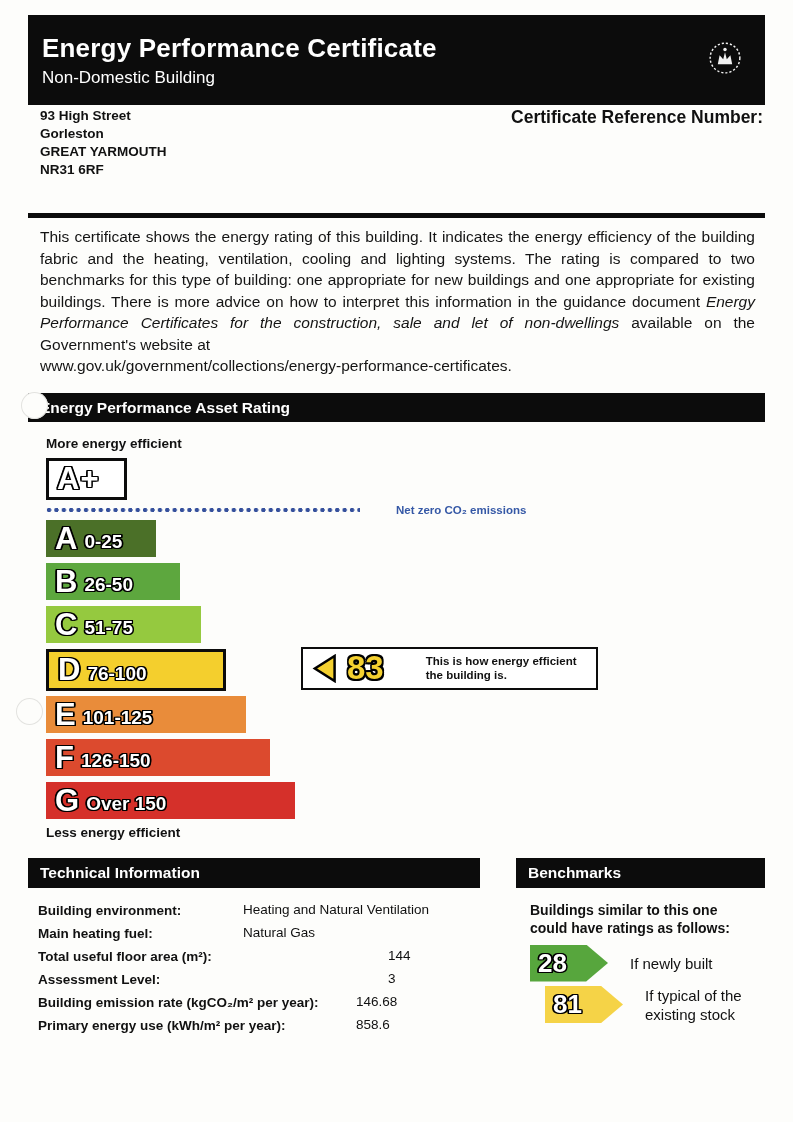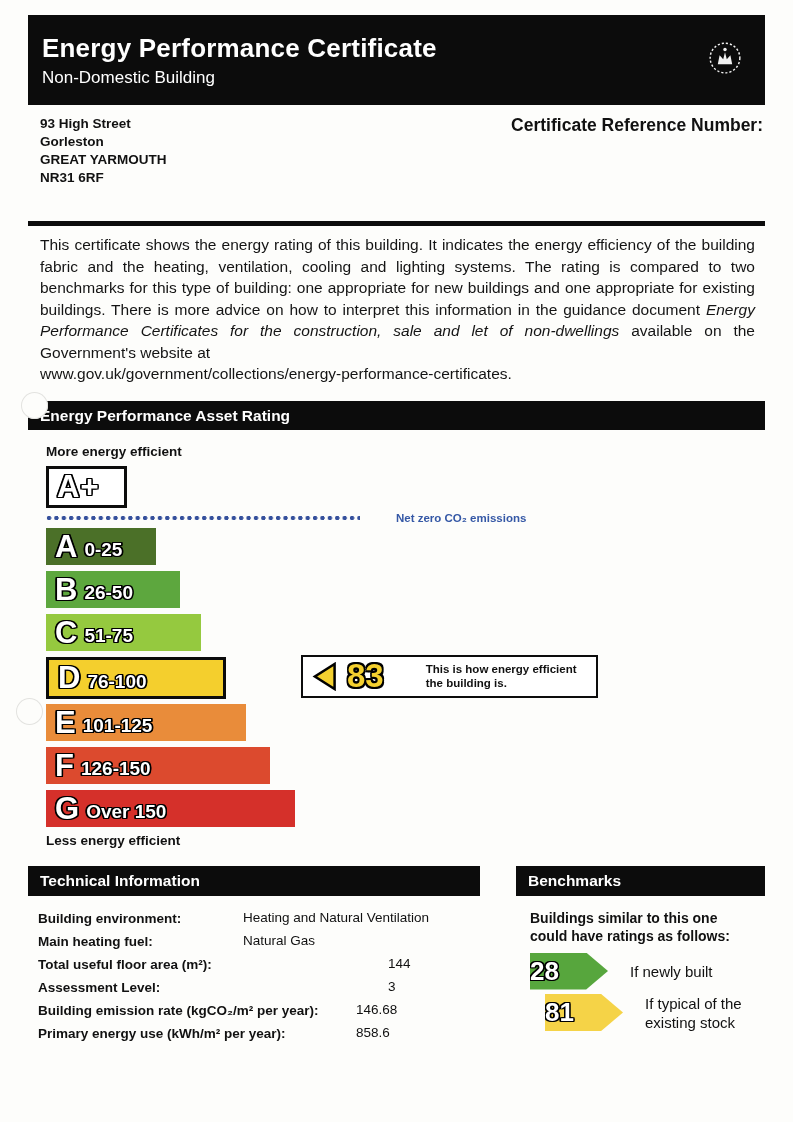--- a/index.html
+++ b/index.html
@@ -16,21 +16,21 @@
     margin-top:15px; height:90px; background:#0c0c0c; color:#fff;
     display:flex; justify-content:space-between; align-items:center;
     padding:0 22px 0 14px;
   }
   .header-title { font-size:26px; font-weight:bold; letter-spacing:.2px; }
   .header-subtitle { font-size:17px; margin-top:4px; }
   .gov-logo { display:flex; align-items:center; gap:8px; }
   .gov-text { font-size:22px; font-weight:normal; letter-spacing:.5px; color:#f2f2f2; }
 
   
-  .addr-row { display:flex; justify-content:space-between; margin-top:10px; }
+  .addr-row { display:flex; justify-content:space-between; margin-top:2px; }
   .address div { font-size:13.5px; font-weight:bold; line-height:18px; padding-left:12px; }
   .cert-ref { text-align:right; padding-right:2px; }
   .cert-ref-label { font-size:17.5px; font-weight:bold; }
   .cert-ref-number { font-size:15.5px; margin-top:3px; letter-spacing:.3px; }
 
   
   .divider { margin-top:34px; height:5px; background:#0c0c0c; }
   .intro {
     margin-top:8px; padding:0 10px 0 12px; font-size:15.5px; line-height:21.5px;
     text-align:justify; color:#141414;
@@ -113,21 +113,21 @@
   .tech-row:nth-child(5) .t-value, .tech-row:nth-child(6) .t-value { left:328px; }
 
   .bench-intro {
     margin:13px 0 0 14px; width:200px; font-size:14px; font-weight:bold; line-height:18px;
   }
   .bench-item { display:flex; align-items:center; margin:8px 0 0 14px; }
   .bench-item + .bench-item { margin-top:4px;justify-content:flex-end; }
   .bench-arrow {
     width:78px; height:37px; flex:0 0 auto;
     clip-path:polygon(0 0, 72% 0, 100% 50%, 72% 100%, 0 100%);
-    display:flex; align-items:center; padding-left:0;
+    display:flex; align-items:center; padding-left:8px;
   }
   .bench-num { font-size:26px; font-weight:bold; }
   .bench-label { font-size:15px; margin-left:22px; line-height:19px; width:120px; }
 
   
   .hole { position:absolute; width:27px; height:27px; border-radius:50%;
           background:#fdfdfb; box-shadow:0 0 0 1px #e3e3e0 inset; }
   .hole-1 { left:21px; top:392px; }
   .hole-2 { left:16px; top:698px; }
 </style>

